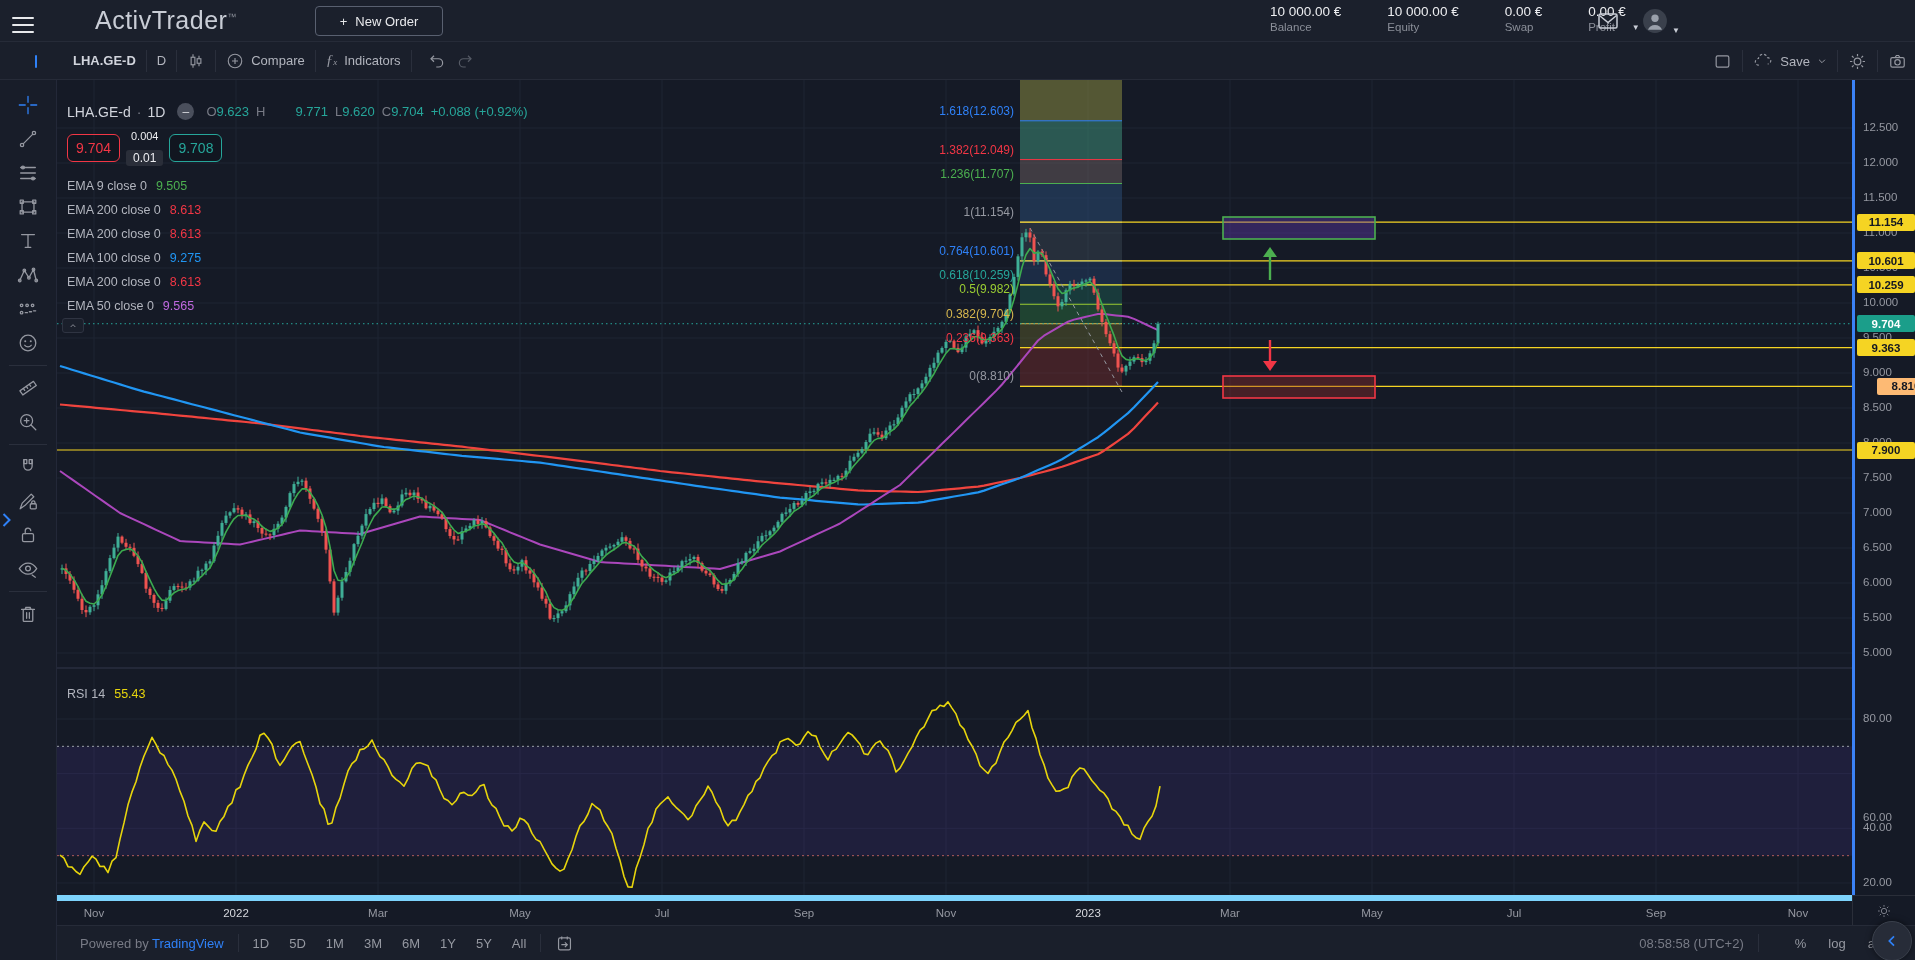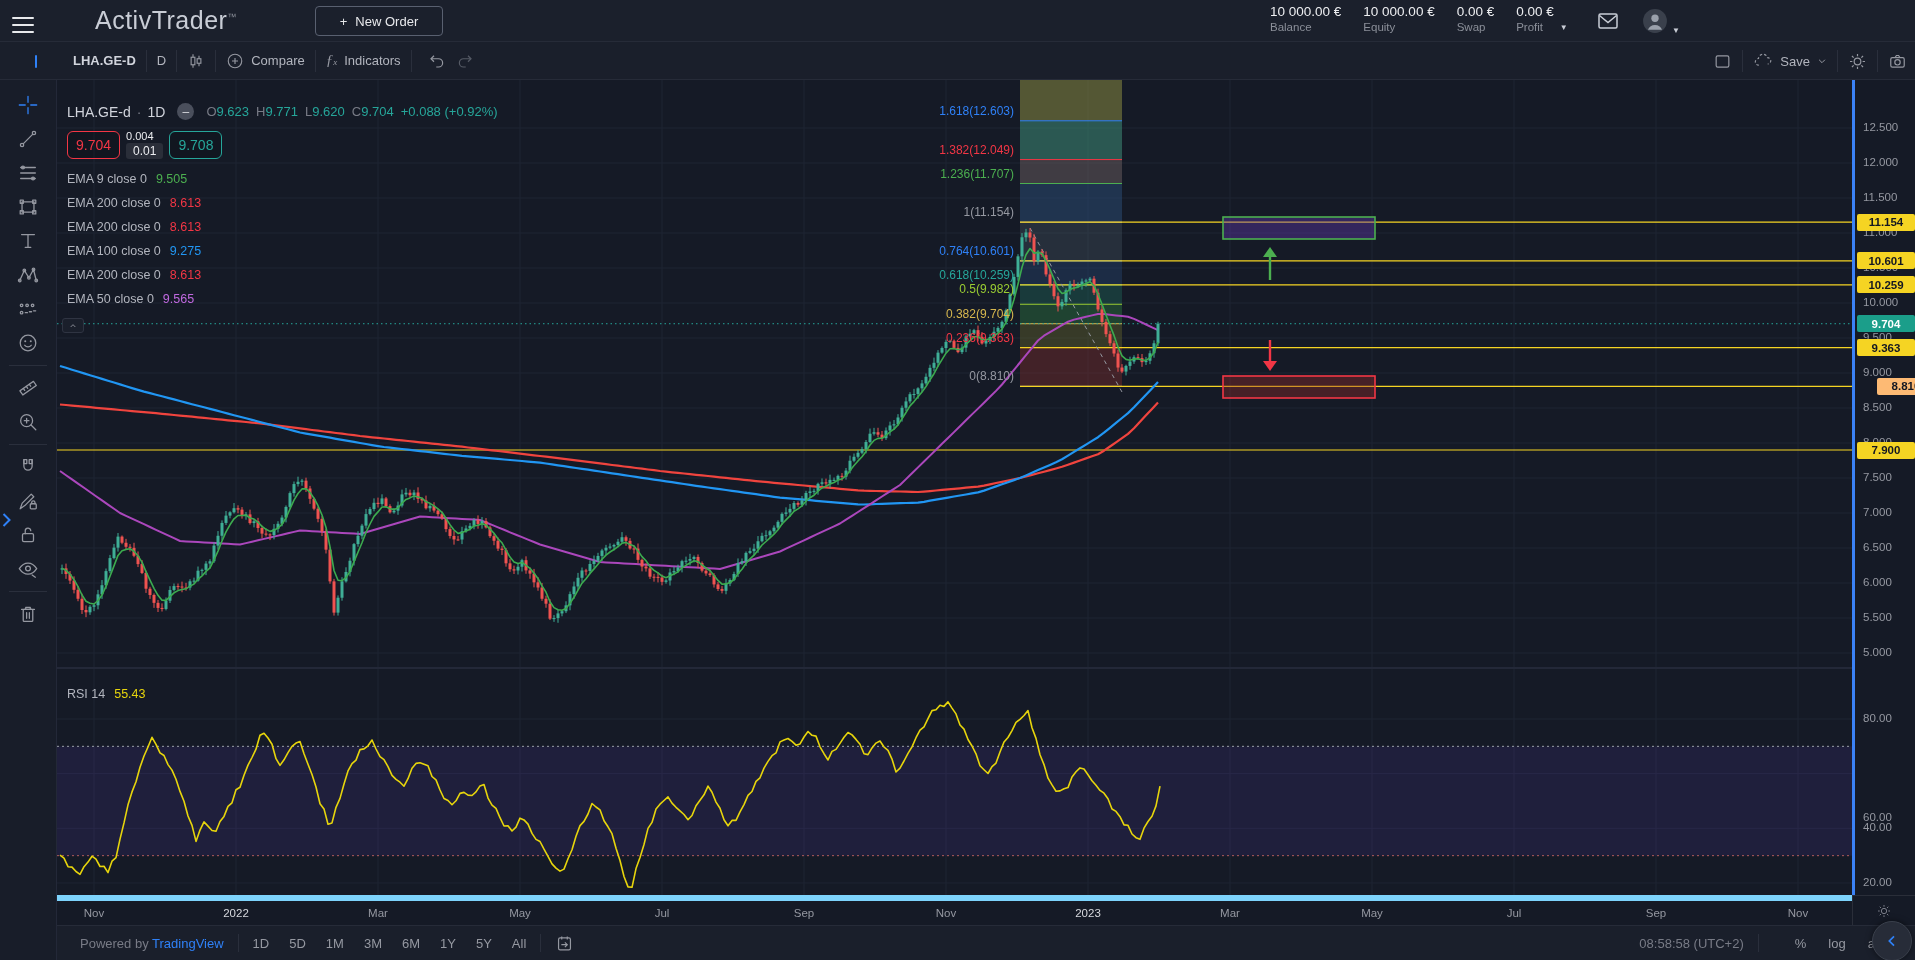--- a/index.html
+++ b/index.html
@@ -7,21 +7,21 @@
   body { font-family:"Liberation Sans", sans-serif; }
   #app { position:relative; width:1915px; height:960px; overflow:hidden; background:#151a26; color:#d1d4dc; }
 
   
   .hdr { position:absolute; left:0; top:0; width:1915px; height:42px; background:#1b202c; border-bottom:1px solid #262b38; z-index:30; }
   .burger { position:absolute; left:12px; top:12px; width:22px; height:18px; cursor:pointer; }
   .burger div { height:2px; background:#e8e9ec; margin:5px 0; border-radius:1px; }
   .brand { position:absolute; left:95px; top:6px; font-size:25px; font-weight:400; color:#c9cdd6; letter-spacing:.5px; }
   .brand sup { font-size:9px; color:#8b8f99; }
   .neworder { position:absolute; left:315px; top:6px; width:128px; height:30px; border:1px solid #596070; border-radius:4px; color:#e8e9ec; font-size:13px; display:flex; align-items:center; justify-content:center; gap:8px; cursor:pointer; background:transparent; }
-  .stats { position:absolute; left:1270px; top:4px; display:flex; gap:22px; }
+  .stats { position:absolute; left:1270px; top:4px; display:flex; gap:46px; }
   .stat .v { font-size:13.5px; color:#ecedf0; }
   .stat .l { font-size:11.5px; color:#8b8f99; margin-top:2px; }
   .stat { position:relative; }
   .stat .caret { position:absolute; right:-14px; bottom:1px; font-size:8px; color:#c9cdd6; }
   .hdr-ic { position:absolute; top:9px; cursor:pointer; }
   .avatar-caret { position:absolute; left:1672px; top:26px; font-size:8px; color:#c9cdd6; }
 
   
   .tb { position:absolute; left:0; top:42px; width:1915px; height:38px; background:#1a1f2b; border-bottom:1px solid #262b38; z-index:29; display:flex; align-items:center; }
   .tb .sep { width:1px; height:22px; background:#2a2f3c; margin:0 10px; }
@@ -43,21 +43,21 @@
   .legend { position:absolute; left:67px; top:103px; z-index:10; }
   .lg-row1 { display:flex; align-items:center; gap:6px; font-size:14px; color:#d1d4dc; }
   .lg-dot { color:#787b86; }
   .lg-minus { width:17px; height:17px; border-radius:50%; background:#4a4f5c; color:#d7d9de; font-size:12px; display:flex; align-items:center; justify-content:center; margin:0 6px; cursor:pointer; }
   .lg-ohlc { display:flex; gap:7px; font-size:13px; }
   .lg-ohlc .k { color:#787b86; }
   .lg-row2 { display:flex; align-items:center; gap:6px; margin-top:10px; }
   .sellbox,.buybox { border-radius:6px; padding:5px 8px; font-size:14px; cursor:pointer; background:rgba(0,0,0,.15); }
   .sellbox { border:1px solid #f23645; color:#f23645; }
   .buybox { border:1px solid #26a69a; color:#26a69a; }
-  .spread { display:flex; flex-direction:column; gap:1px; }
+  .spread { display:flex; flex-direction:column; align-items:center; gap:8px; }
   .spread .t { font-size:11px; color:#ecedf0; }
   .spread .b { font-size:12px; color:#ecedf0; background:#2a2e39; border-radius:3px; padding:1px 7px; }
   .ind-rows { margin-top:8px; }
   .ind-row { height:24px; display:flex; align-items:center; gap:9px; font-size:12.5px; }
   .ind-row .lab { color:#b2b5be; }
   .legend-collapse { position:absolute; left:62px; top:318px; width:22px; height:15px; border:1px solid #2f3442; border-radius:3px; color:#9598a1; font-size:9px; display:flex; align-items:center; justify-content:center; z-index:10; cursor:pointer; background:#1a1f2b; }
   .rsi-legend { position:absolute; left:67px; top:687px; display:flex; gap:9px; font-size:12.5px; z-index:10; }
   .rsi-legend .lab { color:#b2b5be; }
   .fib-label { position:absolute; width:160px; text-align:right; font-size:12px; z-index:7; }
 
@@ -956,21 +956,21 @@
     </svg>
 
   <div class="legend">
     <div class="lg-row1">
       <span>LHA.GE-d</span>
       <span class="lg-dot">·</span>
       <span>1D</span>
       <span class="lg-minus">–</span>
       <span class="lg-ohlc" id="ohlc-vals">
           <span><span class="k">O</span><span style="color: rgb(38, 166, 154);">9.623</span></span>
-          <span><span class="k">H</span><span style="color: rgb(38, 166, 154);">9.771</span></span>
+          <span><span class="k">H</span><span style="color: rgb(38, 166, 154); margin-left: 30px;">9.771</span></span>
           <span><span class="k">L</span><span style="color: rgb(38, 166, 154);">9.620</span></span>
           <span><span class="k">C</span><span style="color: rgb(38, 166, 154);">9.704</span></span>
           <span style="color: rgb(38, 166, 154);">+0.088 (+0.92%)</span>
         </span>
     </div>
     <div class="lg-row2">
       <span class="sellbox">9.704</span>
       <span class="spread">
         <span class="t">0.004</span>
         <span class="b">0.01</span>

